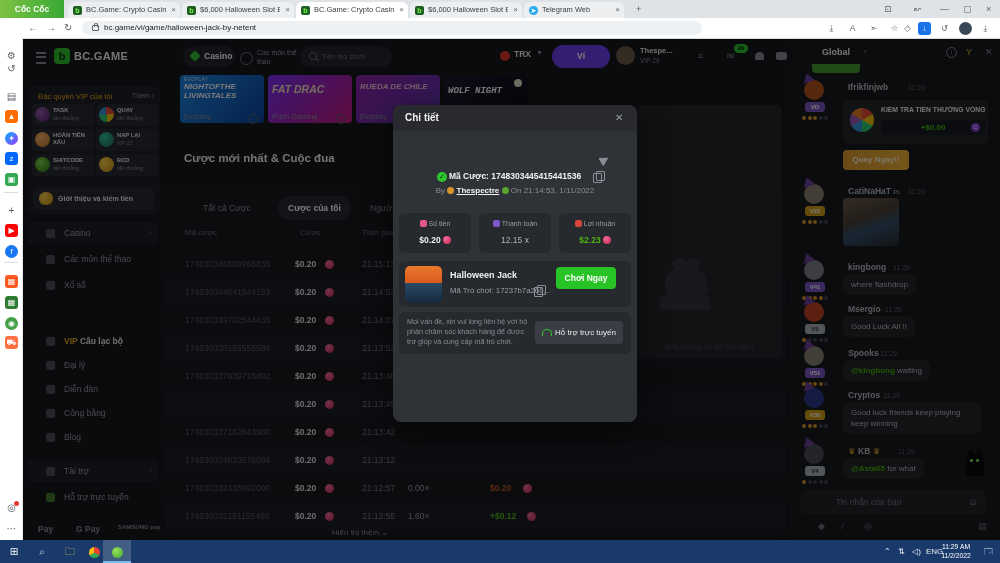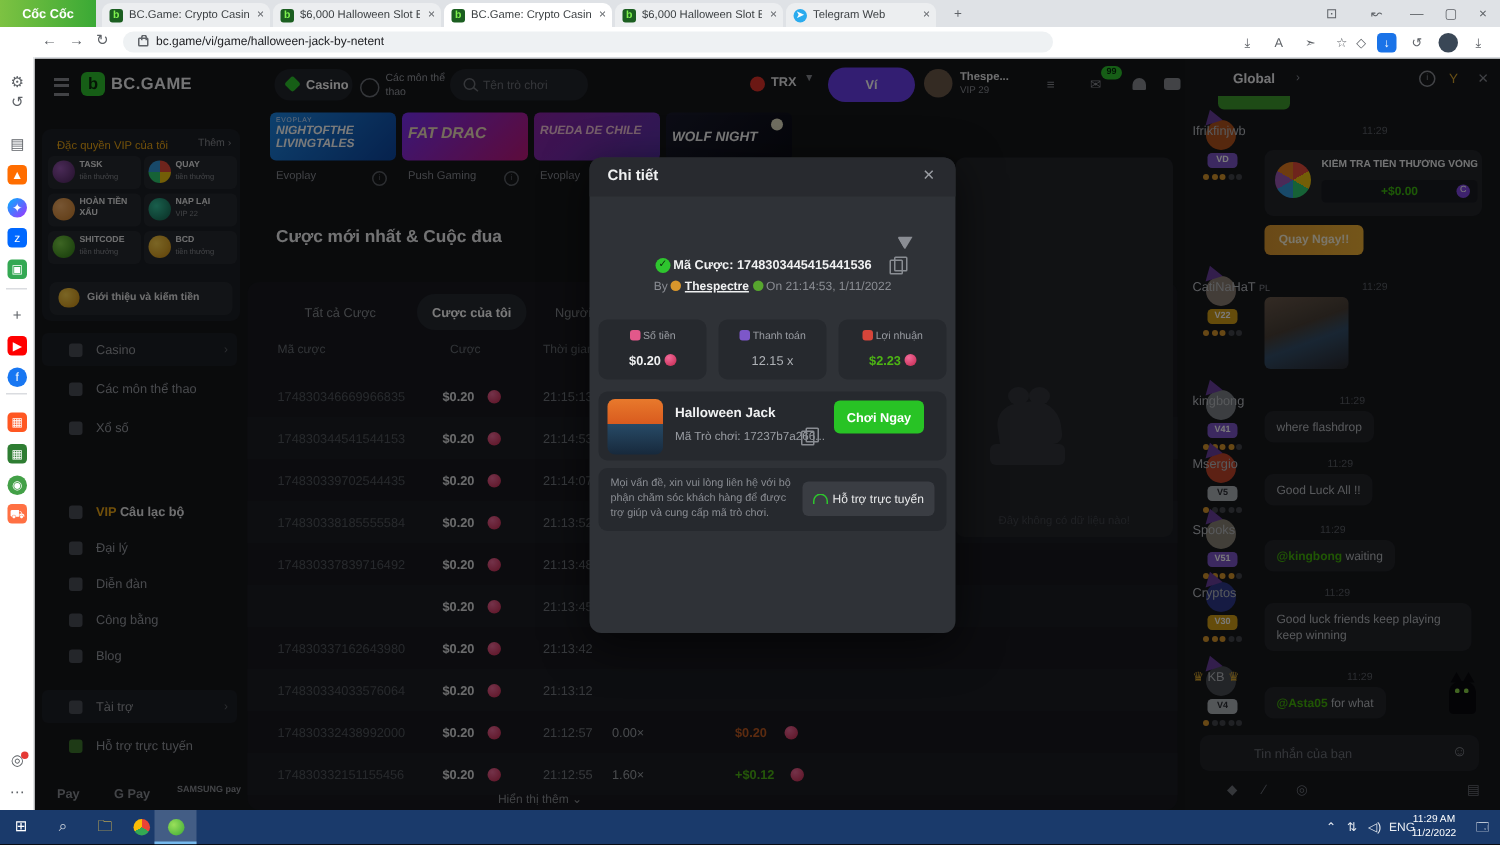--- a/index.html
+++ b/index.html
@@ -71,21 +71,21 @@
   
   .navitem{left:28px;width:130px;height:22px;z-index:2;font-size:8.5px;color:#9a9da3;line-height:22px;}
   .navitem .nico{position:absolute;left:18px;top:7px;width:9px;height:9px;background:#4c5058;border-radius:2px;}
   .navitem .nlab{position:absolute;left:36px;top:0;}
   .navitem .npre{color:#eda715;font-weight:bold;}
   .navitem .chev{position:absolute;right:6px;top:0;color:#5c6066;font-size:8px;}
   .navitem.hl{background:#1d2026;border-radius:4px;}
   .vipw{color:#e8e9ea;font-weight:bold;}
   .paylogo{top:524px;font-size:8.5px;font-weight:bold;color:#8d9096;z-index:2;}
   
-  .banner{top:75px;width:84px;height:32px;border-radius:4px;z-index:2;overflow:hidden;color:#fff;}
+  .banner{top:75px;width:84px;height:48px;border-radius:4px;z-index:2;overflow:hidden;color:#fff;}
   .btag{position:absolute;left:4px;top:2px;font-size:4.5px;color:#cfe3ff;letter-spacing:0.5px;}
   .btitle{position:absolute;left:4px;top:8px;font-size:8px;font-weight:bold;line-height:8.5px;font-style:italic;}
   .blabel{top:112px;font-size:7.5px;color:#8a8d93;z-index:2;}
   .icirc{top:114px;width:8px;height:8px;border:1px solid #5c6066;border-radius:50%;color:#5c6066;font-size:5.5px;
     text-align:center;line-height:8px;z-index:2;}
   #bets-head{left:184px;top:152px;font-size:11.5px;font-weight:bold;color:#f0f1f2;z-index:2;}
   
   #bets-panel{left:165px;top:188px;width:620px;height:352px;background:#191b20;border-radius:8px;z-index:2;}
   .btab{top:196px;height:24px;font-size:8.5px;color:#8a8d93;line-height:24px;z-index:2;padding:0 10px;}
   .btab.active{background:#262a31;border-radius:12px;color:#fff;font-weight:bold;}
@@ -108,21 +108,21 @@
   #notif-tx{left:637px;top:342px;width:145px;text-align:center;font-size:7.5px;color:#43464c;z-index:2;}
   
   #chatbg{left:790px;top:38px;width:210px;height:502px;background:#17191d;z-index:2;}
   #chat-title{left:822px;top:47px;font-size:9px;font-weight:bold;color:#f0f1f2;z-index:2;}
   #chat-chev{left:864px;top:47px;font-size:8px;color:#8a8d93;z-index:2;}
   .chico{top:47px;color:#8a8d93;font-size:9px;z-index:2;}
   #cutmsg{left:812px;top:64px;width:48px;height:9px;background:#3f9e2f;border-radius:0 0 4px 4px;z-index:2;}
   .cav{left:804px;width:20px;height:20px;border-radius:50%;z-index:2;}
   .hat{position:absolute;left:-2px;top:-7px;width:0;height:0;border-left:6px solid transparent;
     border-right:6px solid transparent;border-bottom:9px solid #6b3fa0;transform:rotate(-18deg);}
-  .cname{left:795px;font-size:8.5px;font-weight:normal;color:#b9bcc1;z-index:2;}
+  .cname{left:848px;font-size:8.5px;font-weight:bold;color:#b9bcc1;z-index:2;}
   .ctime{font-size:7px;color:#5c6066;z-index:2;}
   .cbadge{left:805px;width:20px;height:10px;border-radius:3px;font-size:6px;font-weight:bold;color:#fff;
     text-align:center;line-height:10px;z-index:2;}
   .stars{left:802px;z-index:2;font-size:0;}
   .stars i{display:inline-block;width:4px;height:4px;border-radius:50%;background:#43464c;margin-right:1.5px;}
   .stars i.f{background:#d8962c;}
   .cbubble{left:843px;background:#24262b;border-radius:6px;font-size:8px;color:#b9bcc1;z-index:2;
     padding:5px 8px;line-height:11px;}
   .mention{color:#43b309;font-weight:bold;}
   #wheelcard{left:843px;top:100px;width:145px;height:44px;background:#24262b;border-radius:6px;z-index:2;}
@@ -384,21 +384,21 @@
     <span class="btag">EVOPLAY</span>
     <span class="btitle">NIGHTOFTHE LIVINGTALES</span>
     </div>
   <div class="abs banner" style="left:268px;background:linear-gradient(135deg,#7b2ff7,#c2187c);">
     <span class="btitle" style="font-size:10.5px;top:10px;color:#f3e2c0;">FAT DRAC</span>
     </div>
   <div class="abs banner" style="left:356px;background:linear-gradient(135deg,#8e24aa,#5e35b1);">
     <span class="btitle" style="color:#f7c6de;">RUEDA DE CHILE</span>
     </div>
   <div class="abs banner" style="left:444px;background:linear-gradient(135deg,#1a1c2e,#0c0d18);">
-    <span class="btitle" style="font-size:9px;top:12px;">WOLF NIGHT</span>
+    <span class="btitle" style="font-size:9px;top:12px;font-family:Liberation Mono, monospace;">WOLF NIGHT</span>
     <span style="position:absolute;right:6px;top:4px;width:8px;height:8px;border-radius:50%;background:#e8e4c9;"></span>
     </div>
   <div class="abs blabel" style="left:184px;">Evoplay</div>
   <div class="abs icirc" style="left:248px;">i</div>
   <div class="abs blabel" style="left:272px;">Push Gaming</div>
   <div class="abs icirc" style="left:336px;">i</div>
   <div class="abs blabel" style="left:360px;">Evoplay</div>
 
   <div class="abs" id="bets-head">Cược mới nhất &amp; Cuộc đua</div>
   <div class="abs" id="bets-panel"></div>

